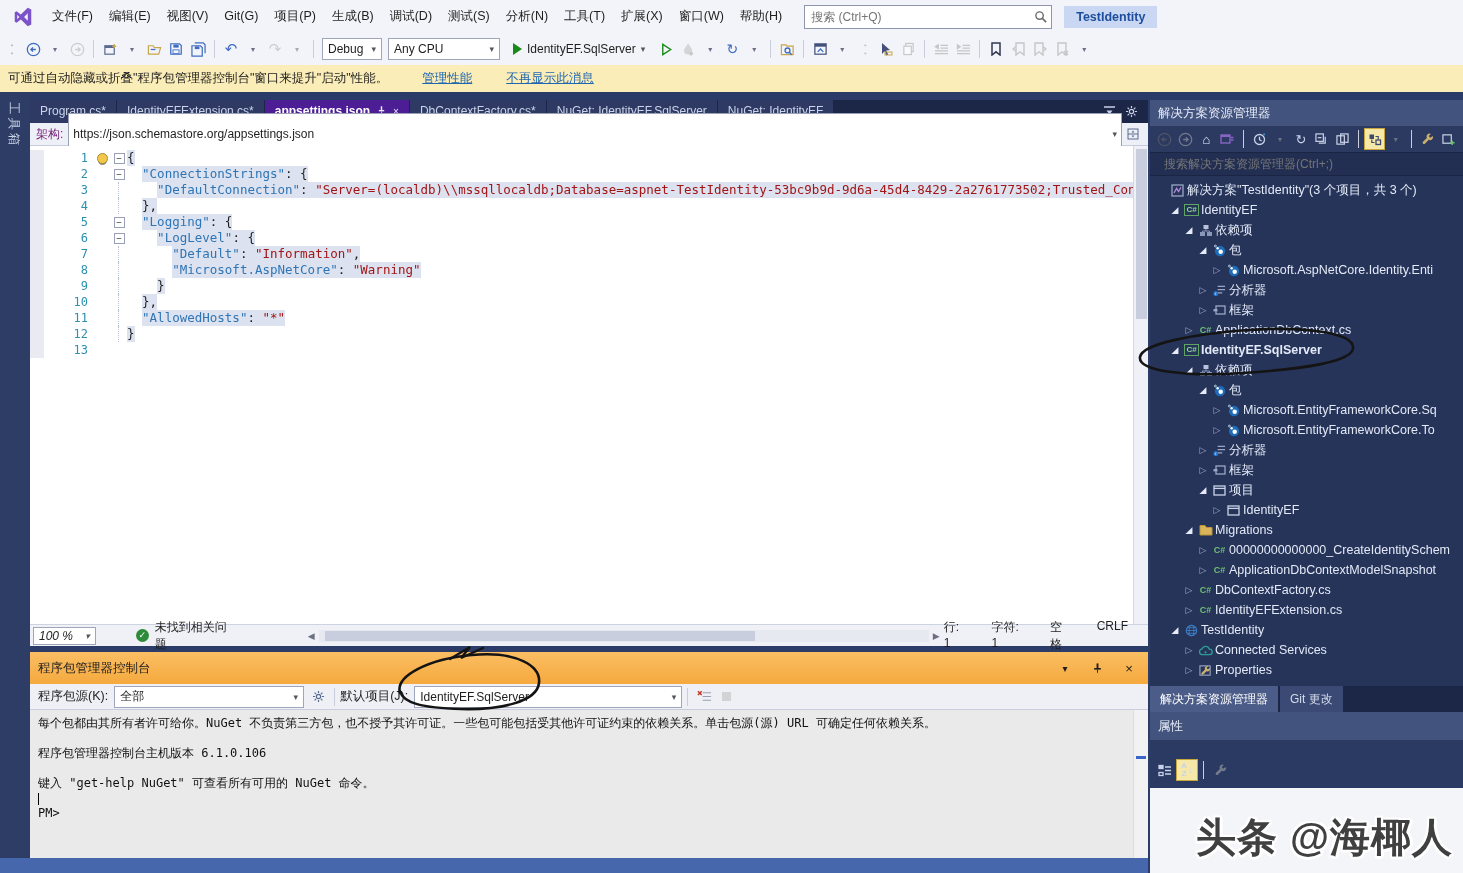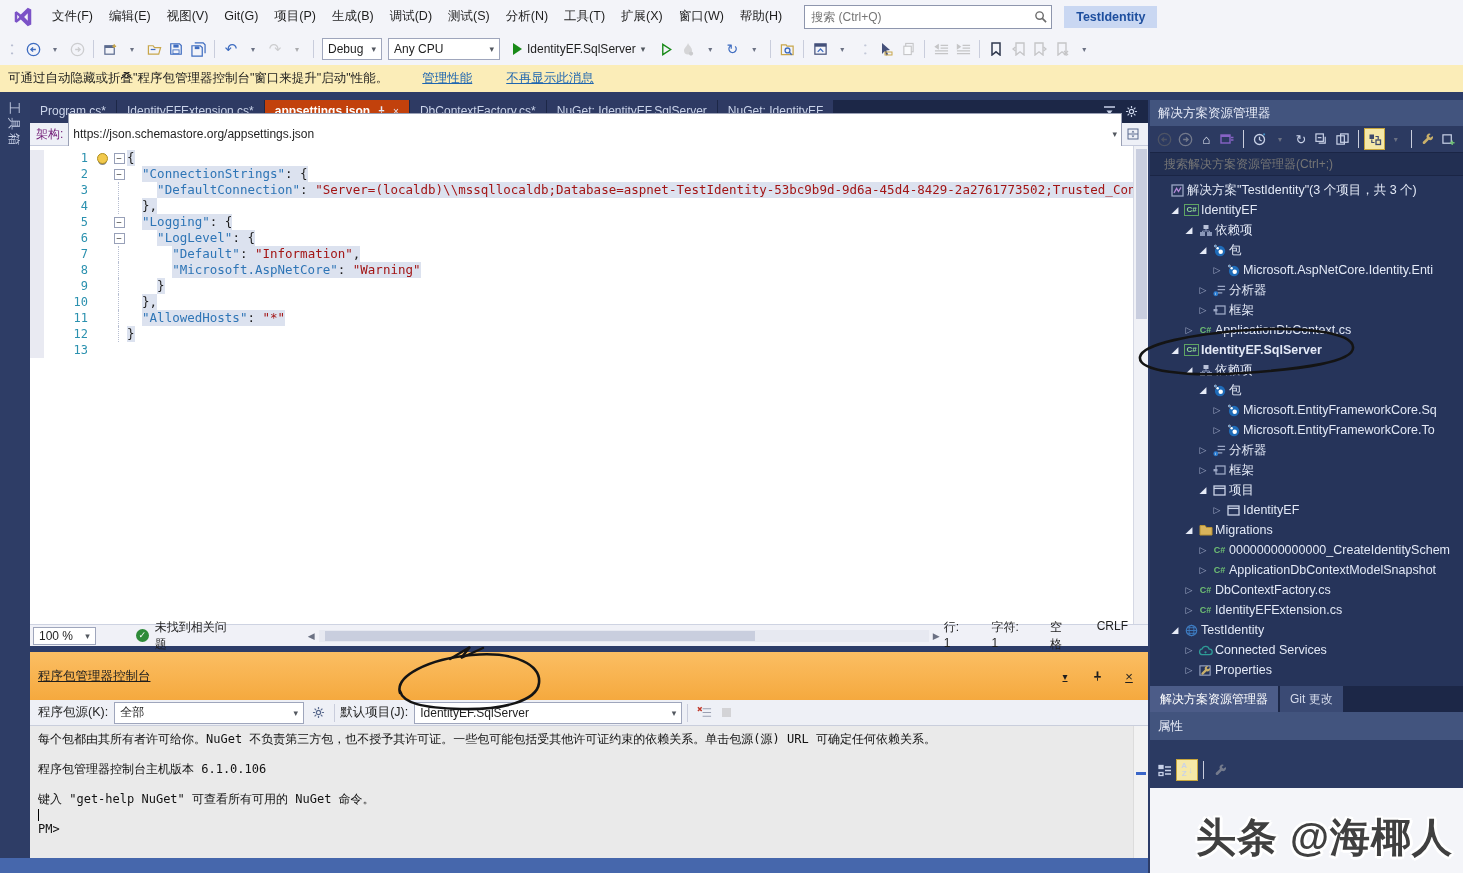--- a/index.html
+++ b/index.html
@@ -38,21 +38,21 @@
   #infobar a{color:#1F66B0;text-decoration:underline;margin-left:34px;cursor:pointer;}
   
   #main{left:0;top:92px;width:1463px;height:781px;}
   #leftstrip{left:0;top:0;width:30px;height:766px;background:#2E3D66;}
   #toolbox-tab{position:absolute;left:22px;top:10px;transform:rotate(90deg);transform-origin:left top;
        color:#C9D2E8;font-size:12.5px;letter-spacing:3px;white-space:nowrap;}
   
   #tabstrip{left:30px;top:8px;width:1118px;height:23px;background:#1C2747;display:flex;align-items:flex-end;}
   .tab{height:23px;line-height:23px;padding:0 10px;font-size:12px;color:#CBD4EA;background:#2E3A63;
        margin-right:1px;white-space:nowrap;display:flex;align-items:center;}
-  .tab.active{background:#c2410c;color:#fff;font-weight:bold;}
+  .tab.active{background:#4c1d95;color:#fff;font-weight:bold;}
   .tab .tico{margin-left:7px;font-size:10px;font-weight:normal;color:#E6EBF7;}
   #tabstrip-right{margin-left:auto;display:flex;align-items:center;height:23px;padding-right:6px;}
   #tabstrip-right .tbi{color:#C9D2E8;}
   #schemabar{left:30px;top:31px;width:1118px;height:23px;background:#EEF0F7;display:flex;align-items:center;
        padding:0 4px;box-sizing:border-box;border-bottom:1px solid #C6CBDD;}
   #schemabar .lab{font-size:12px;color:#701a75;margin:0 5px 0 2px;}
   #schemabox{flex:1;height:17px;background:#fff;border:1px solid #9AA0B5;display:flex;align-items:center;
        padding:12px 4px;font-size:12px;color:#1E1E1E;}
   #schemabox .caret{margin-left:auto;font-size:9px;color:#52575F;}
   
@@ -69,32 +69,32 @@
         line-height:9px;text-align:center;box-sizing:border-box;}
   .fline{width:1px;height:16px;border-left:1px dotted #B8BFD2;}
   .pre{white-space:pre;}
   .hl{background:#DCE2EF;white-space:pre;}
   .k{color:#2E75B6;} .s{color:#A31515;} .p{color:#1E1E1E;}
   #editor-vsb{left:1133px;top:54px;width:15px;height:478px;background:#F0F1F6;border-left:1px solid #D5D8E4;box-sizing:border-box;}
   #editor-vsb .thumb{position:absolute;left:2px;top:3px;width:11px;height:170px;background:#C9CEDF;}
   
   #editor-status{left:30px;top:532px;width:1118px;height:22px;background:#F0F1F7;display:flex;
        align-items:center;font-size:12px;color:#1E1E1E;border-top:1px solid #CED3E2;box-sizing:border-box;}
-  #zoomsel{width:66px;height:18px;margin-left:3px;}
+  #zoomsel{width:66px;height:18px;margin-left:3px;font-style:italic;}
   .chk{width:13px;height:13px;border-radius:50%;background:#2E8B39;color:#fff;font-size:9px;line-height:13px;
        text-align:center;margin:0 6px 0 40px;flex:none;}
   #hscroll{display:flex;align-items:center;margin-left:70px;}
   .hsar{font-size:9px;color:#6B7183;padding:0 4px;}
   #hstrack{width:610px;height:12px;background:#E7E9F1;position:relative;}
   #hsthumb{position:absolute;left:6px;top:1px;width:430px;height:10px;background:#C9CEDE;}
   #posinfo{margin-left:auto;display:flex;gap:26px;padding-right:20px;}
   
   #pmc{left:30px;top:560px;width:1118px;height:206px;}
   #pmc-title{height:32px;background:linear-gradient(#FBBE63,#F5A93E);display:flex;align-items:center;
-       padding:8px 8px;font-size:12.5px;color:#1E1E1E;text-decoration:underline;}
+       padding:0 8px;font-size:12.5px;color:#1E1E1E;}
   #pmc-title .ticons{margin-left:auto;display:flex;gap:10px;align-items:center;color:#1E1E1E;font-size:11px;}
   #pmc-toolbar{height:26px;background:#EEF0F6;display:flex;align-items:center;font-size:12.5px;color:#1E1E1E;
        border-bottom:1px solid #C9CEDC;box-sizing:border-box;padding-left:8px;}
   #src-ddl{width:190px;margin-left:6px;}
   #proj-ddl{width:268px;margin-left:6px;}
   #pmc-console{height:158px;background:#EAEAEA;font-family:"DejaVu Sans Mono",monospace;font-size:12px;
        color:#111;padding:6px 20px 0 8px;box-sizing:border-box;line-height:15px;position:relative;}
   .cline{height:15px;white-space:nowrap;overflow:hidden;}
   .caretbar{display:inline-block;width:1px;height:12px;background:#000;vertical-align:middle;}
   #console-vsb{position:absolute;right:0;top:0;width:15px;height:158px;background:#F2F2F2;

